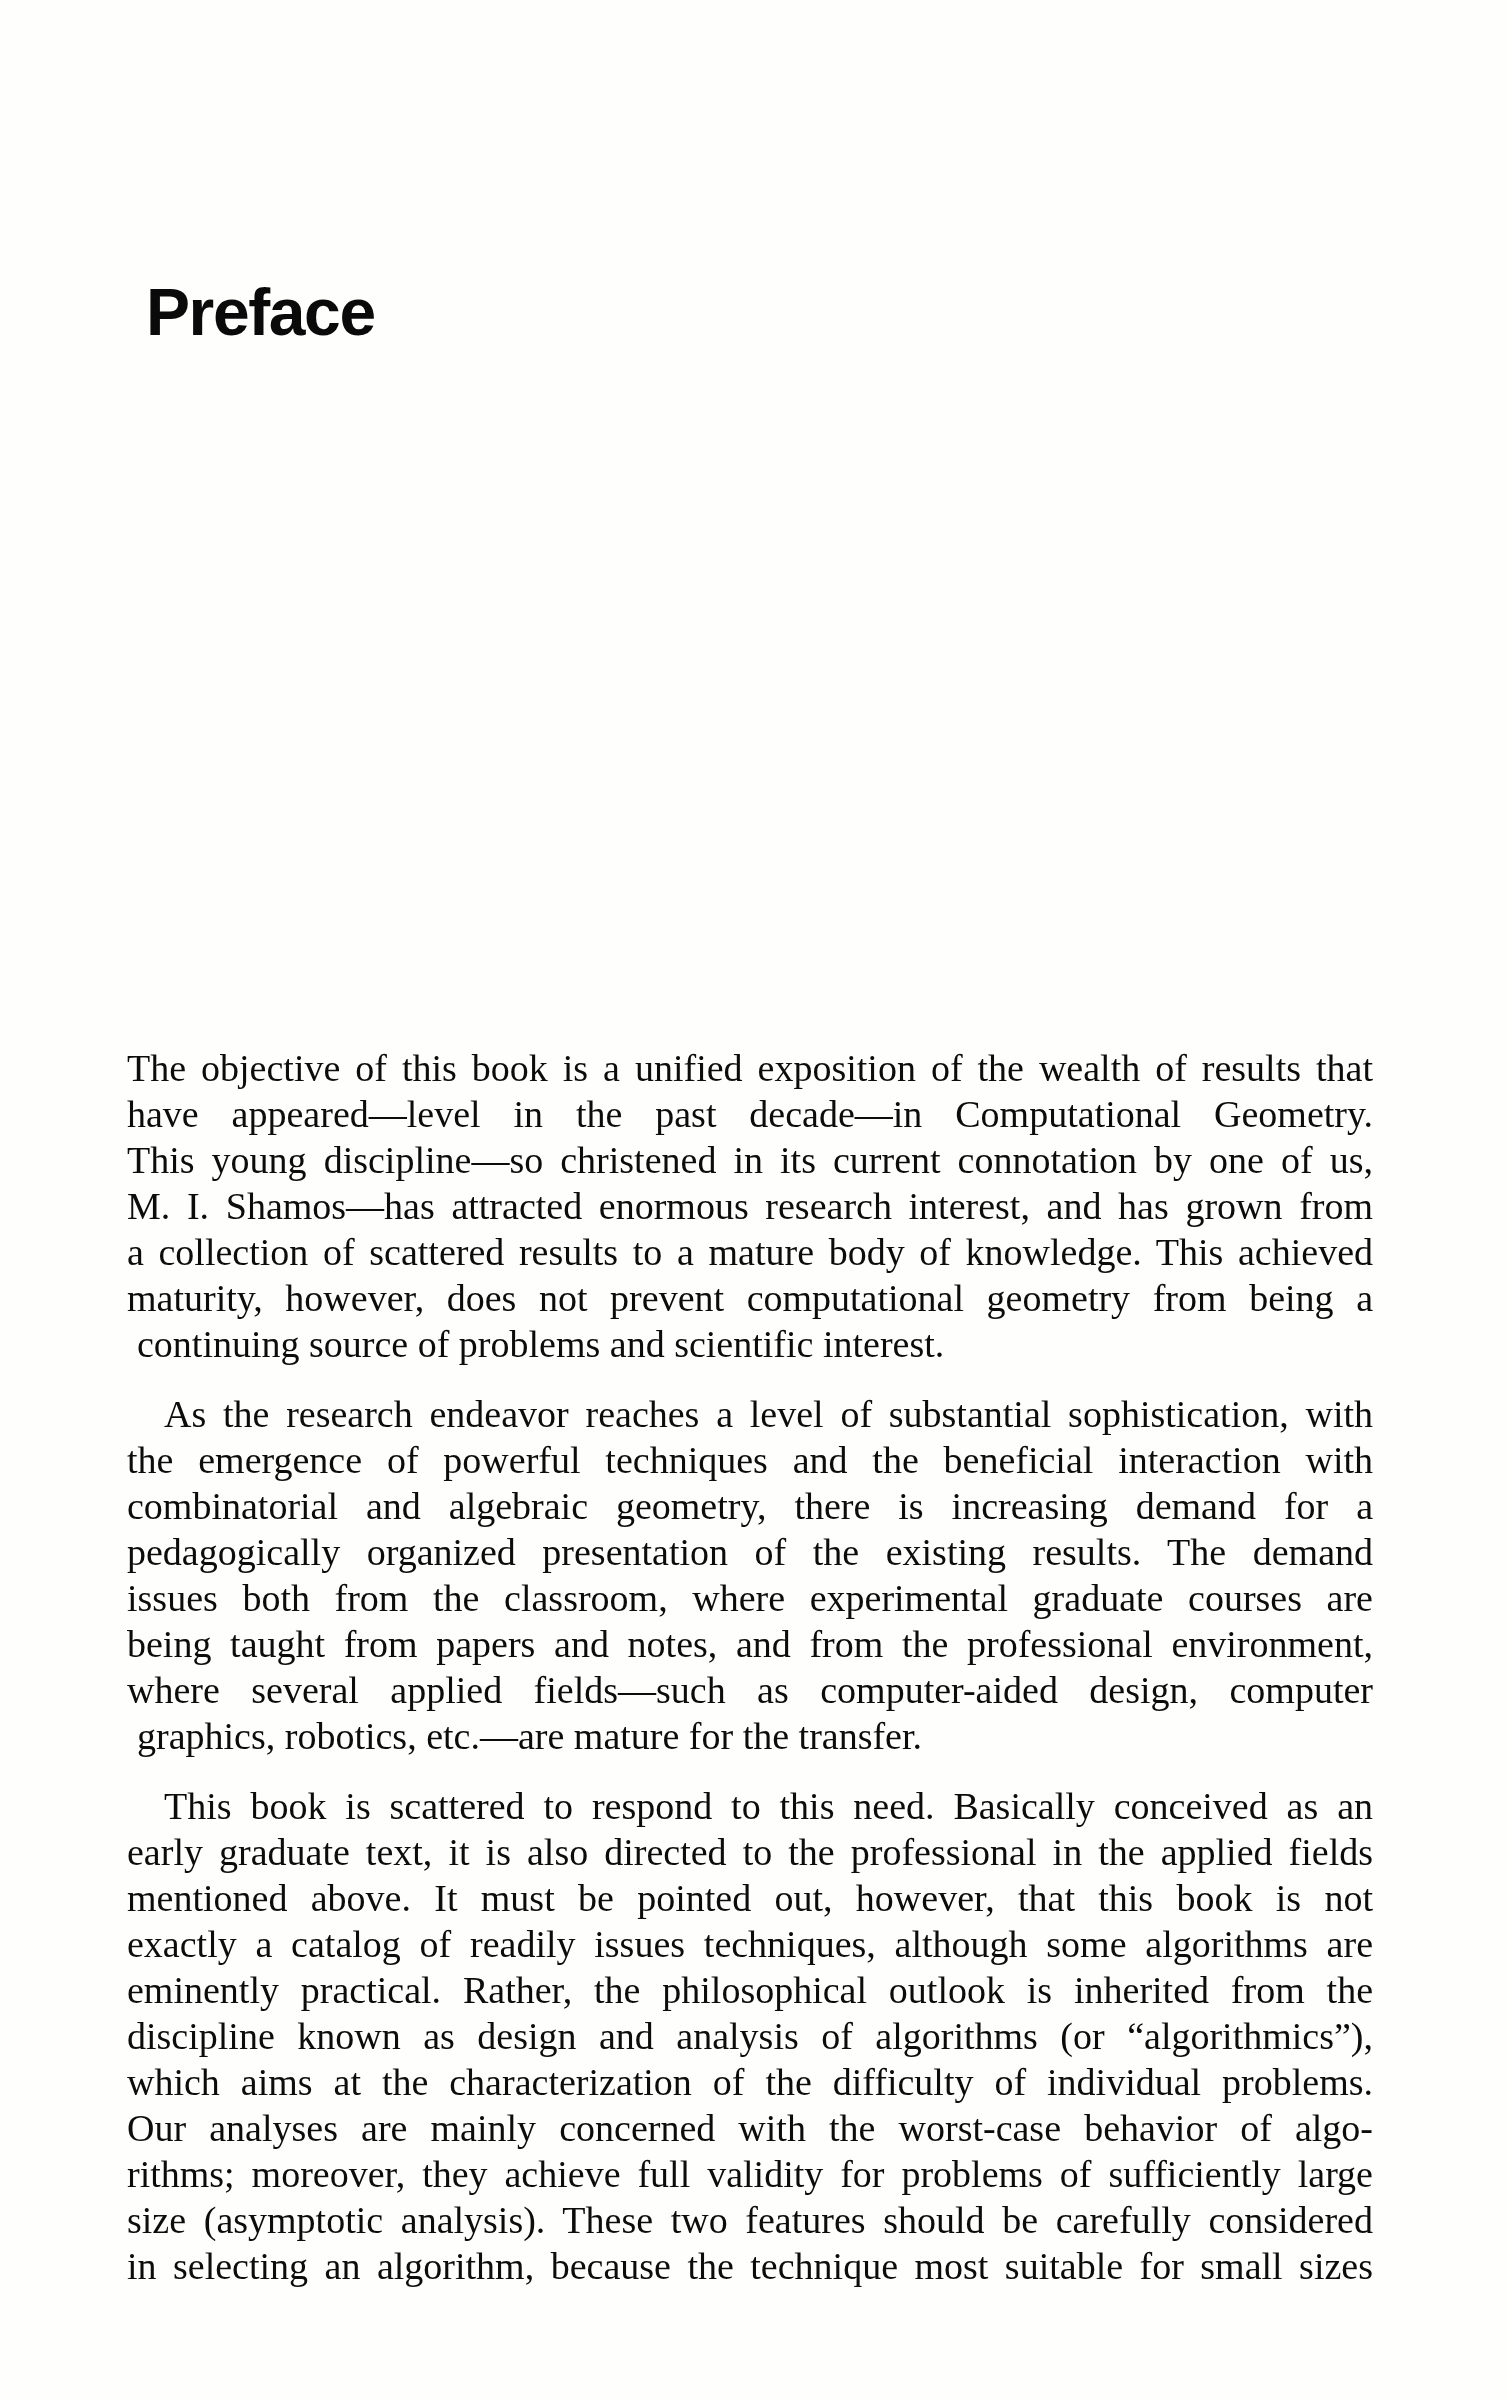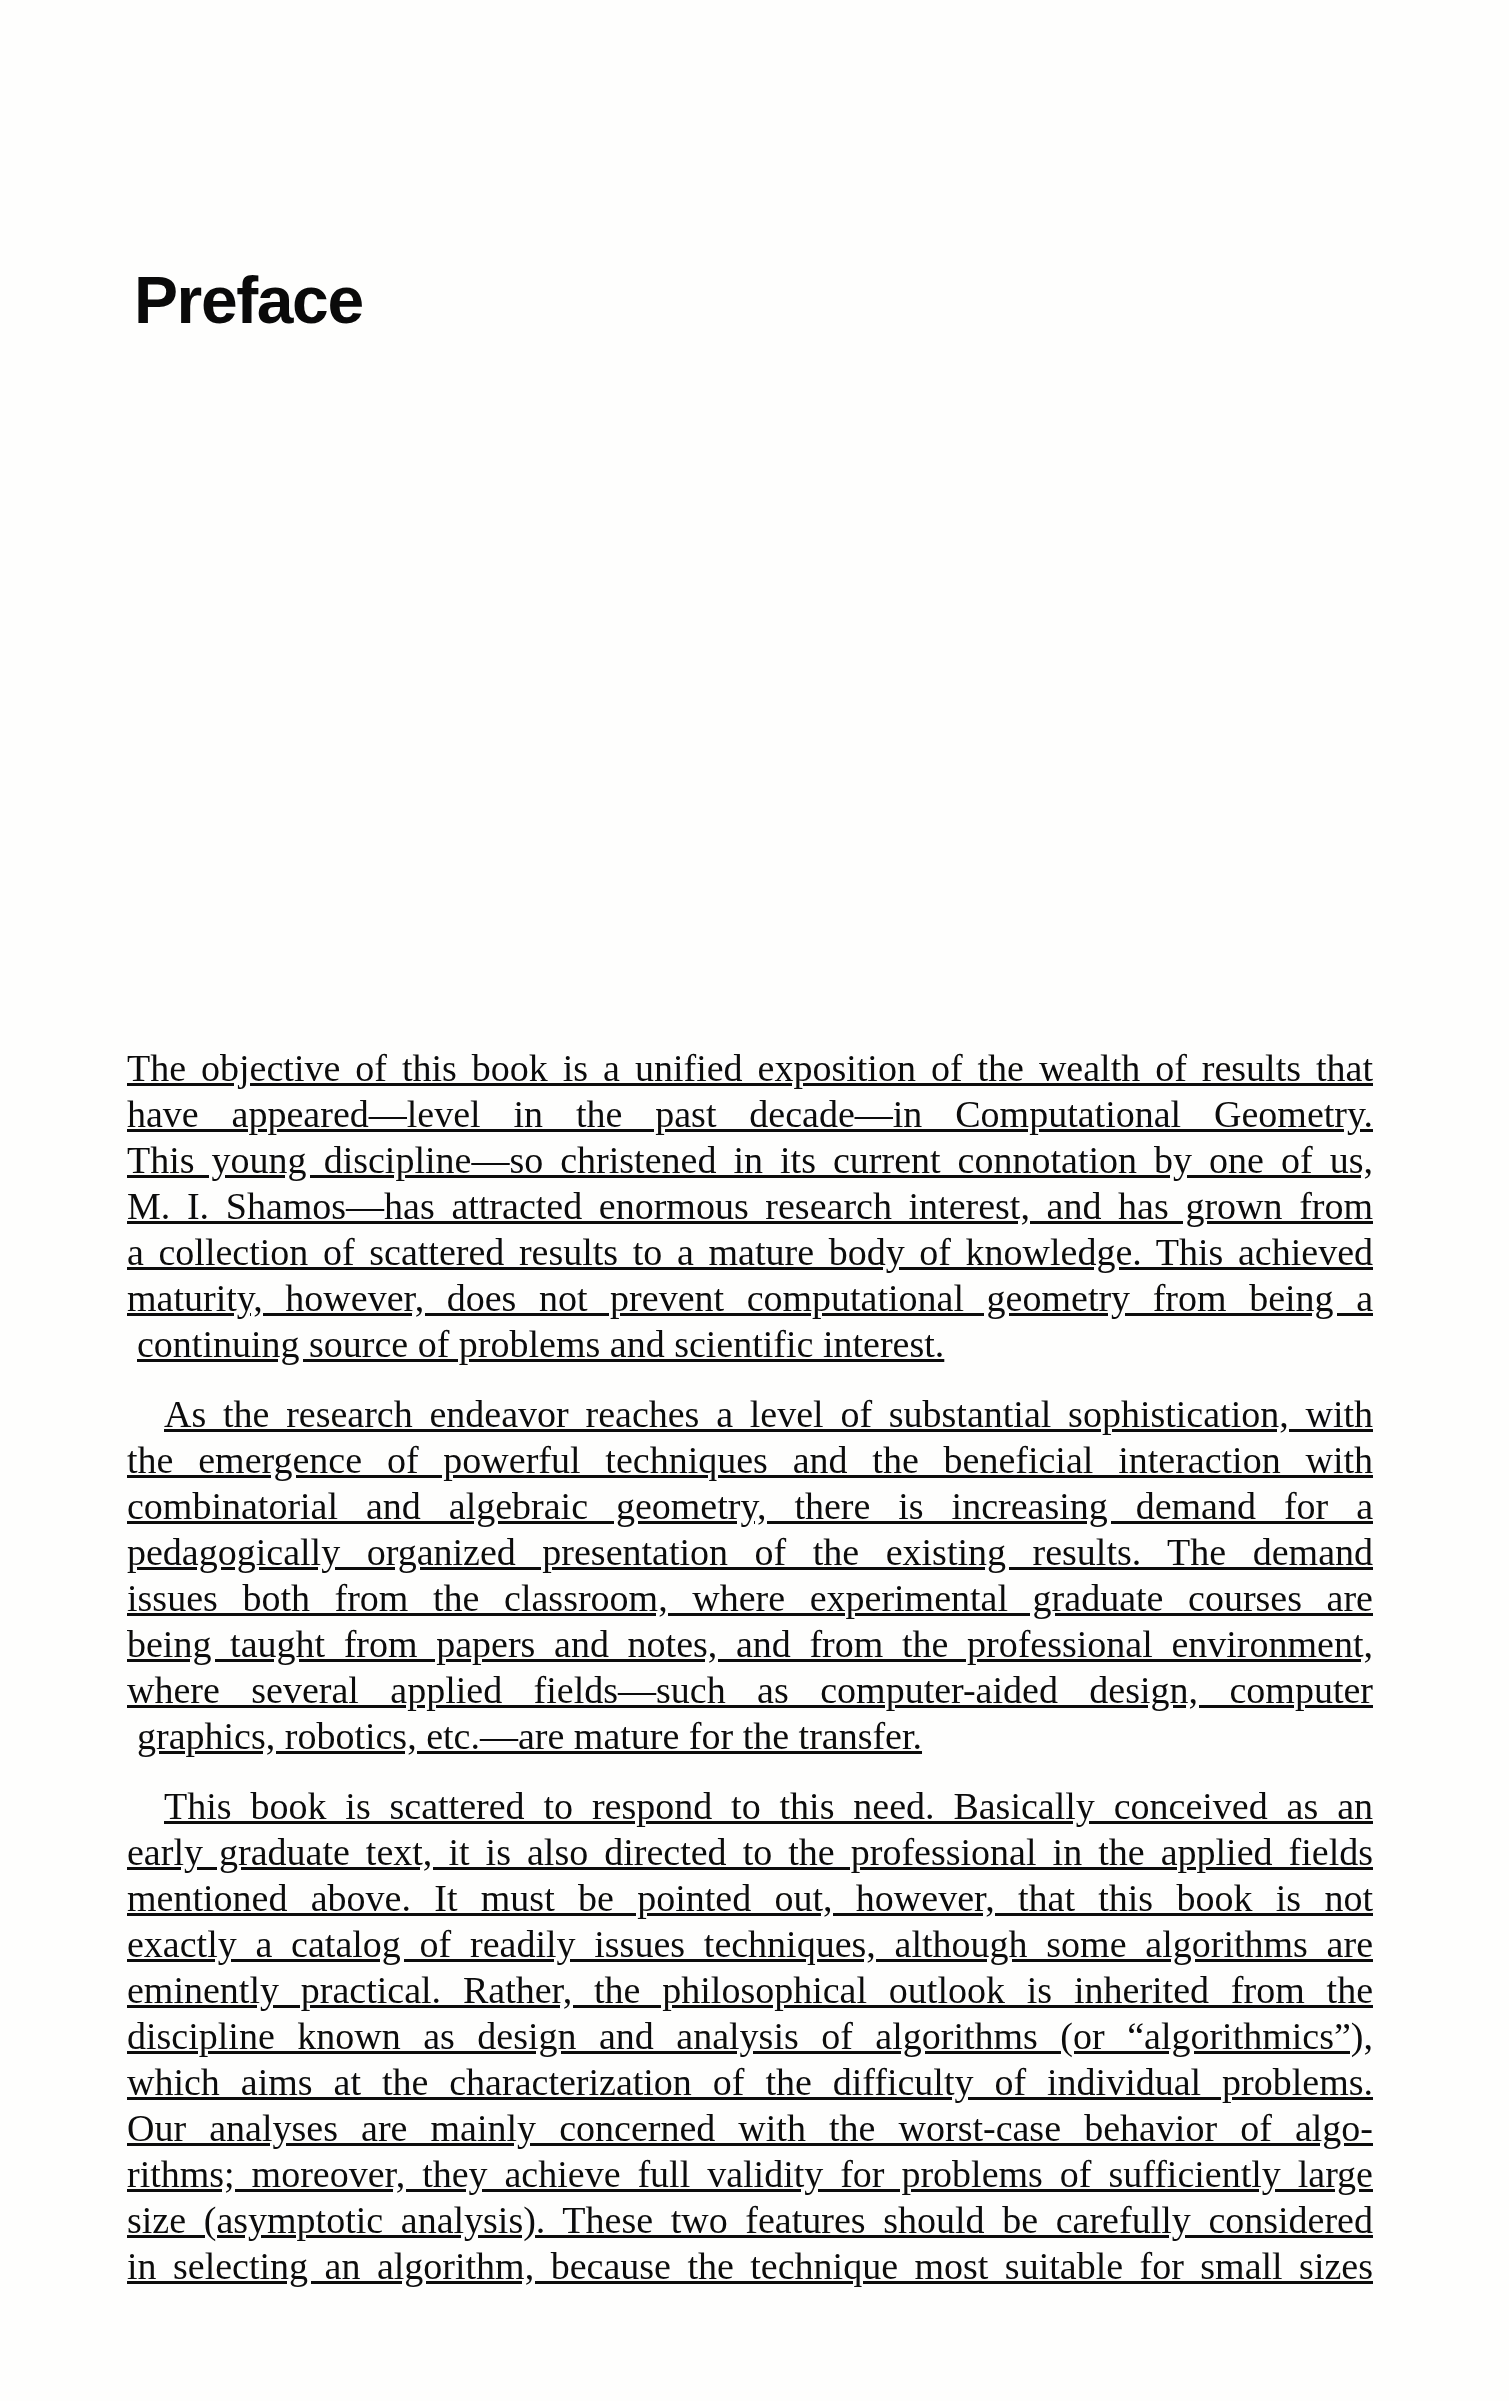--- a/index.html
+++ b/index.html
@@ -12,21 +12,21 @@
     width: 1509px;
     height: 2401px;
     background: #fefefd;
     color: #0b0b0b;
     overflow: hidden;
   }
   .page-title {
     position: absolute;
     left: 130px;
     top: 263px;
-    margin: 4px;
+    margin: 16px;
     font-family: "Liberation Sans", "DejaVu Sans", sans-serif;
     font-weight: 700;
     font-size: 66px;
     line-height: 66px;
     letter-spacing: -1.4px;
     color: #0a0a0a;
   }
   .body-text {
     position: absolute;
     left: 127px;
@@ -35,21 +35,20 @@
     font-family: "Liberation Serif", "DejaVu Serif", serif;
     font-size: 38px;
     line-height: 46px;
     color: #0c0c0c;
   }
   .ln {
     text-align: justify;
     text-align-last: justify;
     height: 46px;
     overflow: visible;
-    text-decoration: underline;
   }
   .ln.pl {
     text-align-last: left;
     margin-left: 10px;
   }
   .ln.indent {
     text-indent: 37px;
     margin-top: 24px;
   }
 </style>

